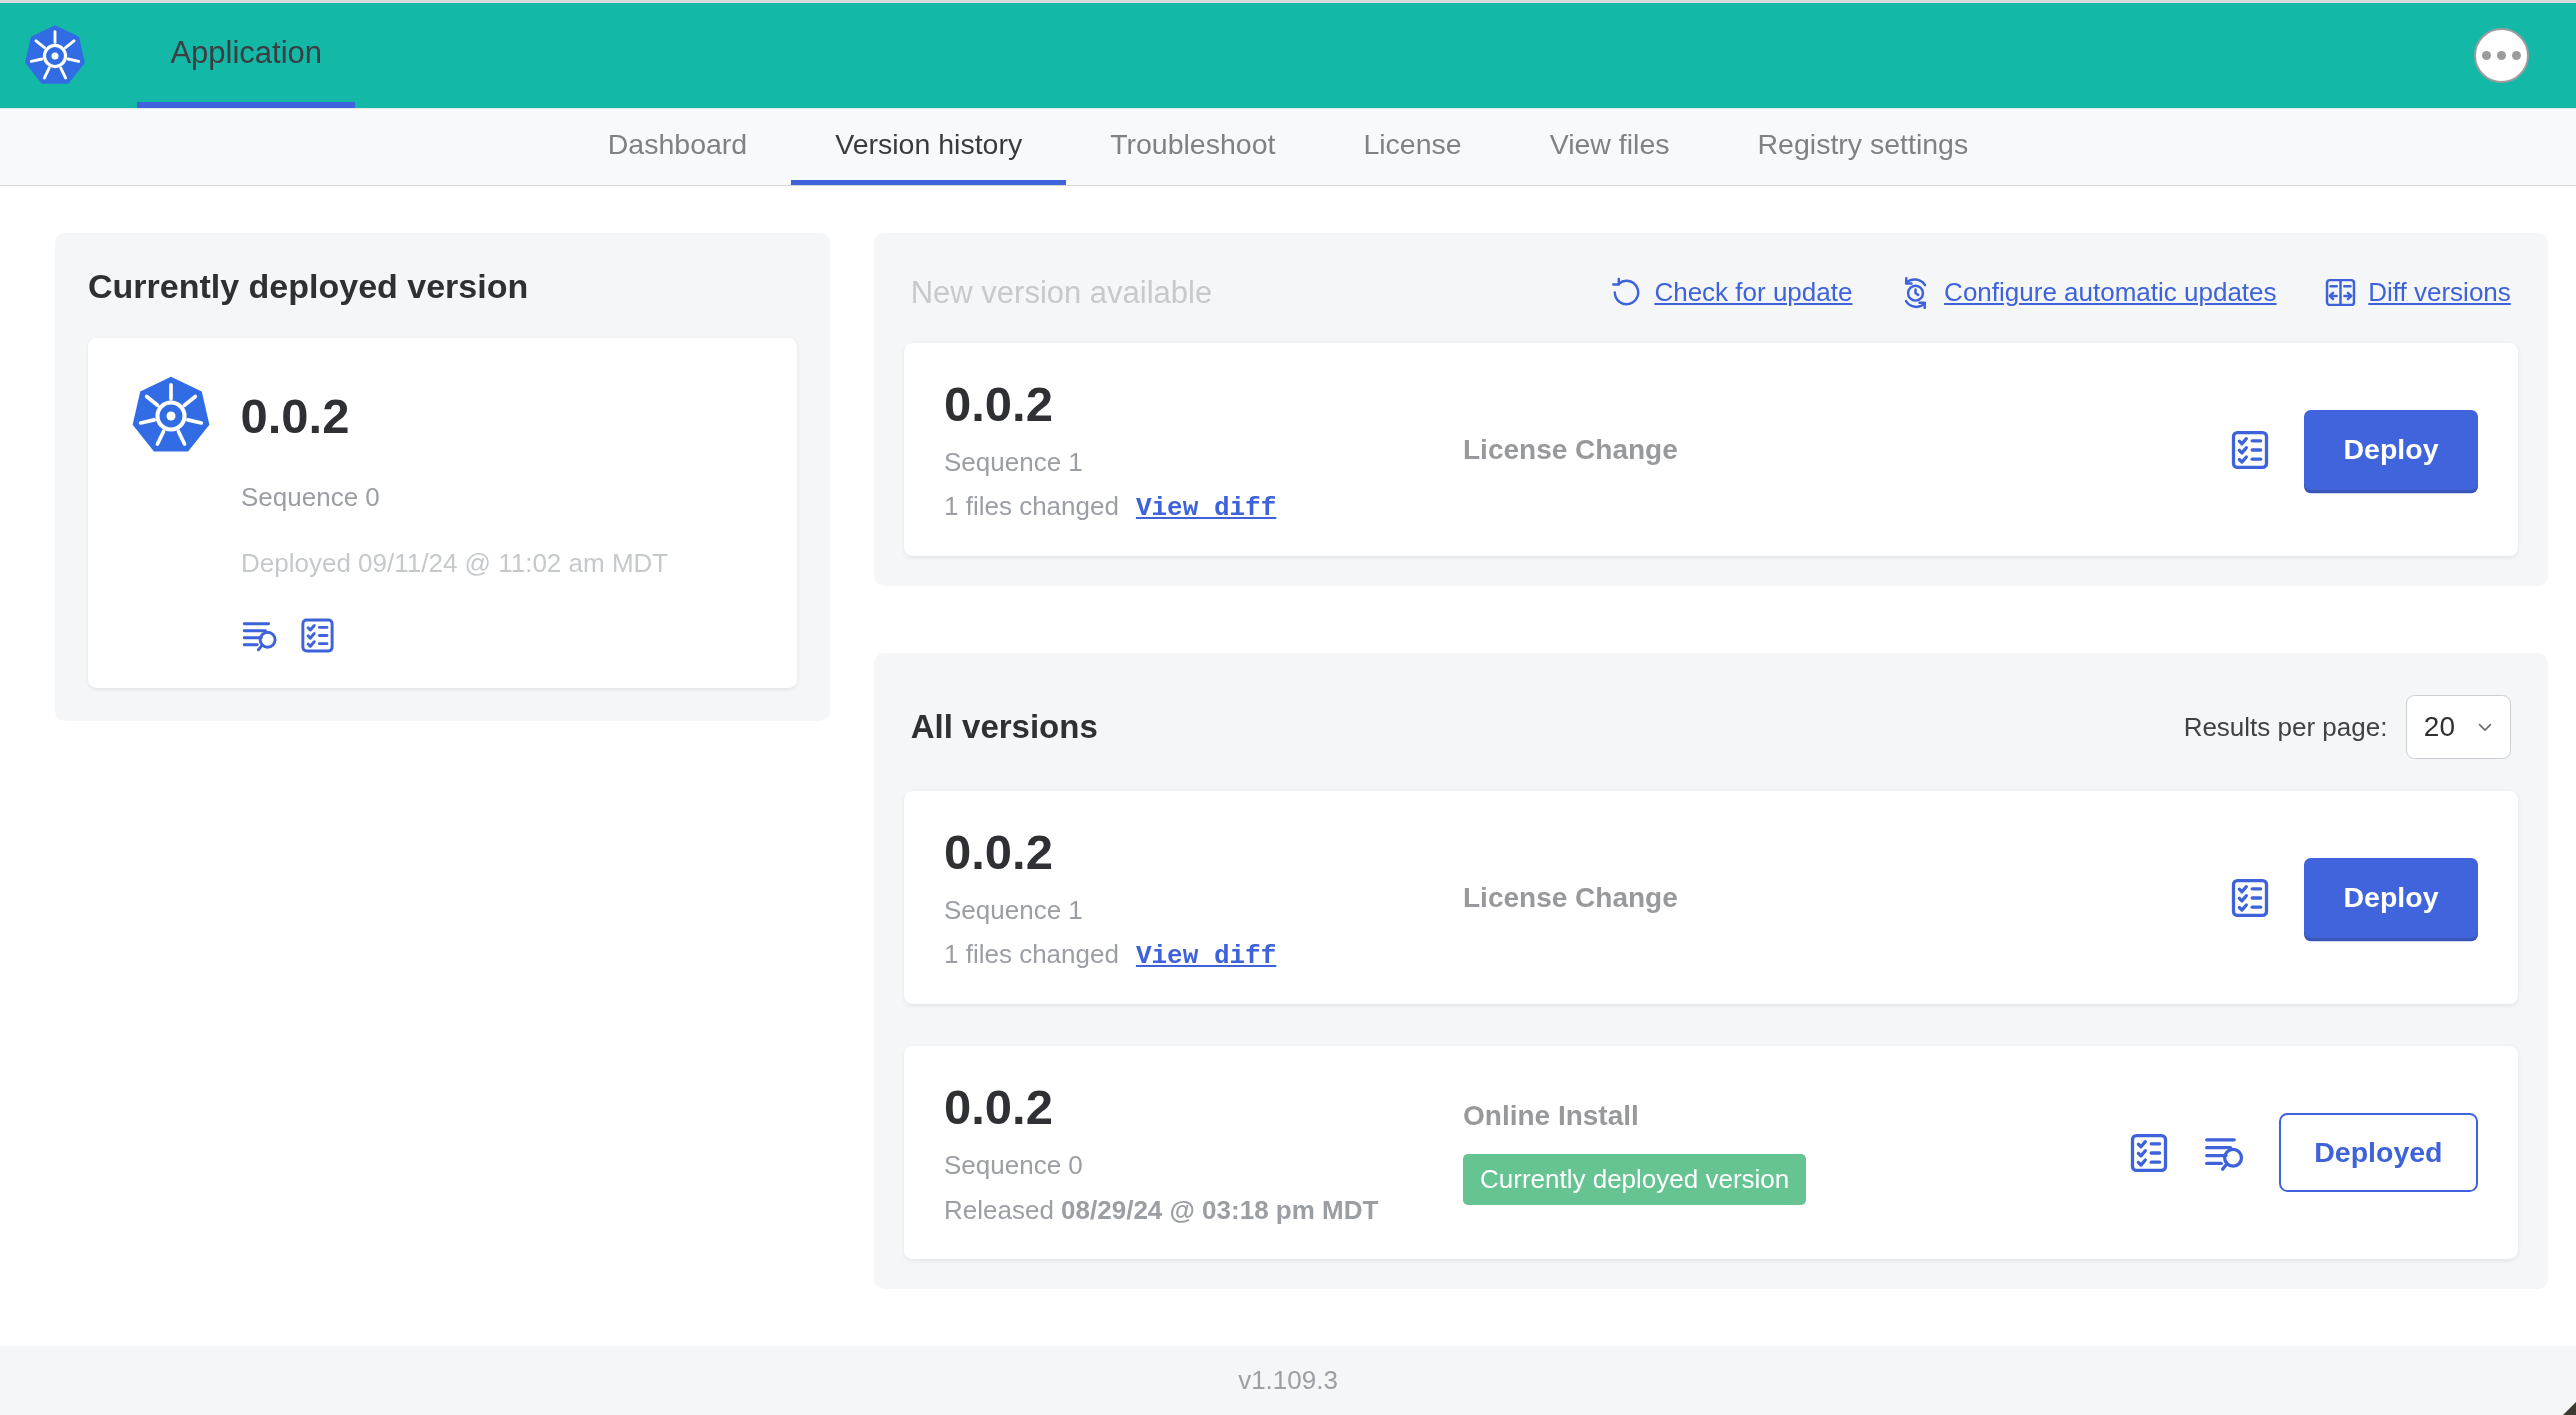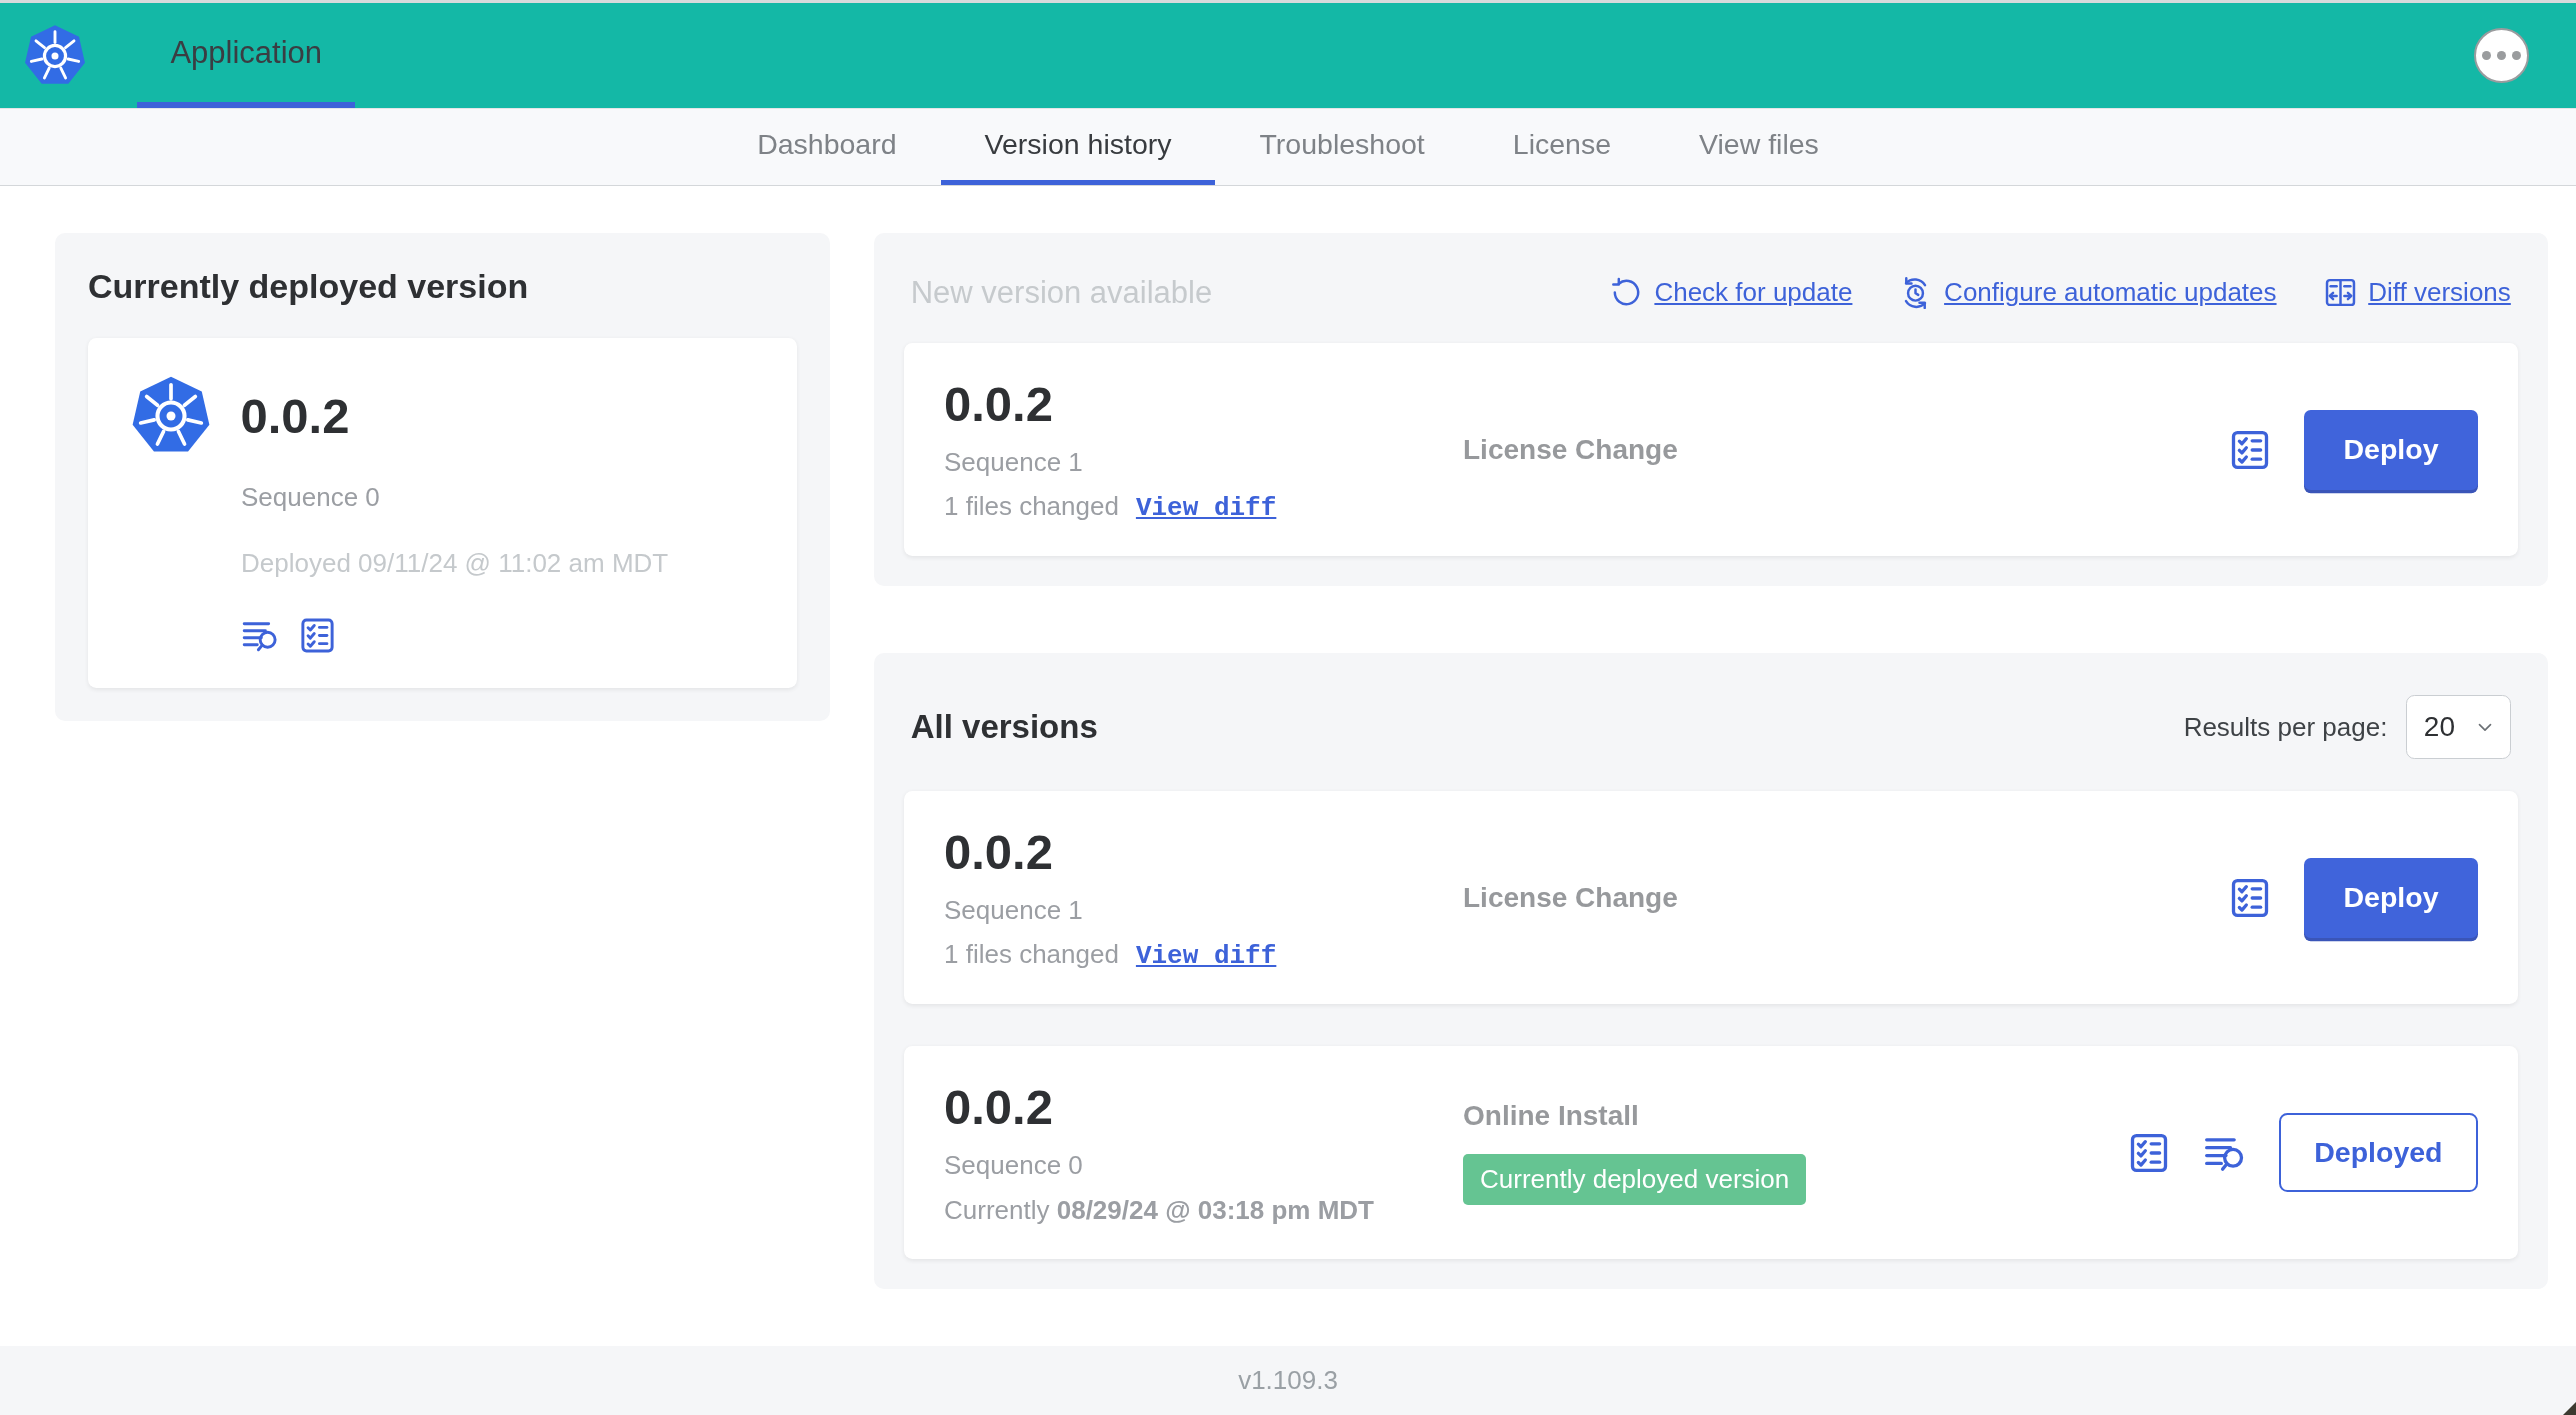--- a/index.html
+++ b/index.html
@@ -166,20 +166,21 @@
       <i></i>
   </div>
 </div>
 
 <div class="subnav">
   <div class="tab">Dashboard</div>
   <div class="tab active">Version history</div>
   <div class="tab">Troubleshoot</div>
   <div class="tab">License</div>
   <div class="tab">View files</div>
+  <div class="tab">Registry settings</div>
 </div>
 
 <div class="main">
 
   <div class="left-card">
     <h2>Currently deployed version</h2>
     <div class="inner-card">
       <div class="ver-row">
         <svg class="k8s" viewBox="0 0 98 98" width="82" height="82">
             <use href="#i-k8s"></use>
@@ -290,21 +291,21 @@
               </span>
             <button class="btn-primary">Deploy</button>
           </div>
         </div>
 
         <div class="version-card">
           <div class="v-left">
             <div class="ver-big" style="margin-left:0">0.0.2</div>
             <div class="seq">Sequence 0</div>
             <div class="released">
-              <span>Currently</span>
+              <span>Released</span>
               <b>08/29/24 @ 03:18 pm MDT</b>
             </div>
           </div>
           <div class="v-mid">
             <div class="src">Online Install</div>
             <div class="badge">Currently deployed version</div>
           </div>
           <div class="v-right">
             <span>
                 <svg class="ic ic-52" viewBox="0 0 52 52" width="44" height="44">

